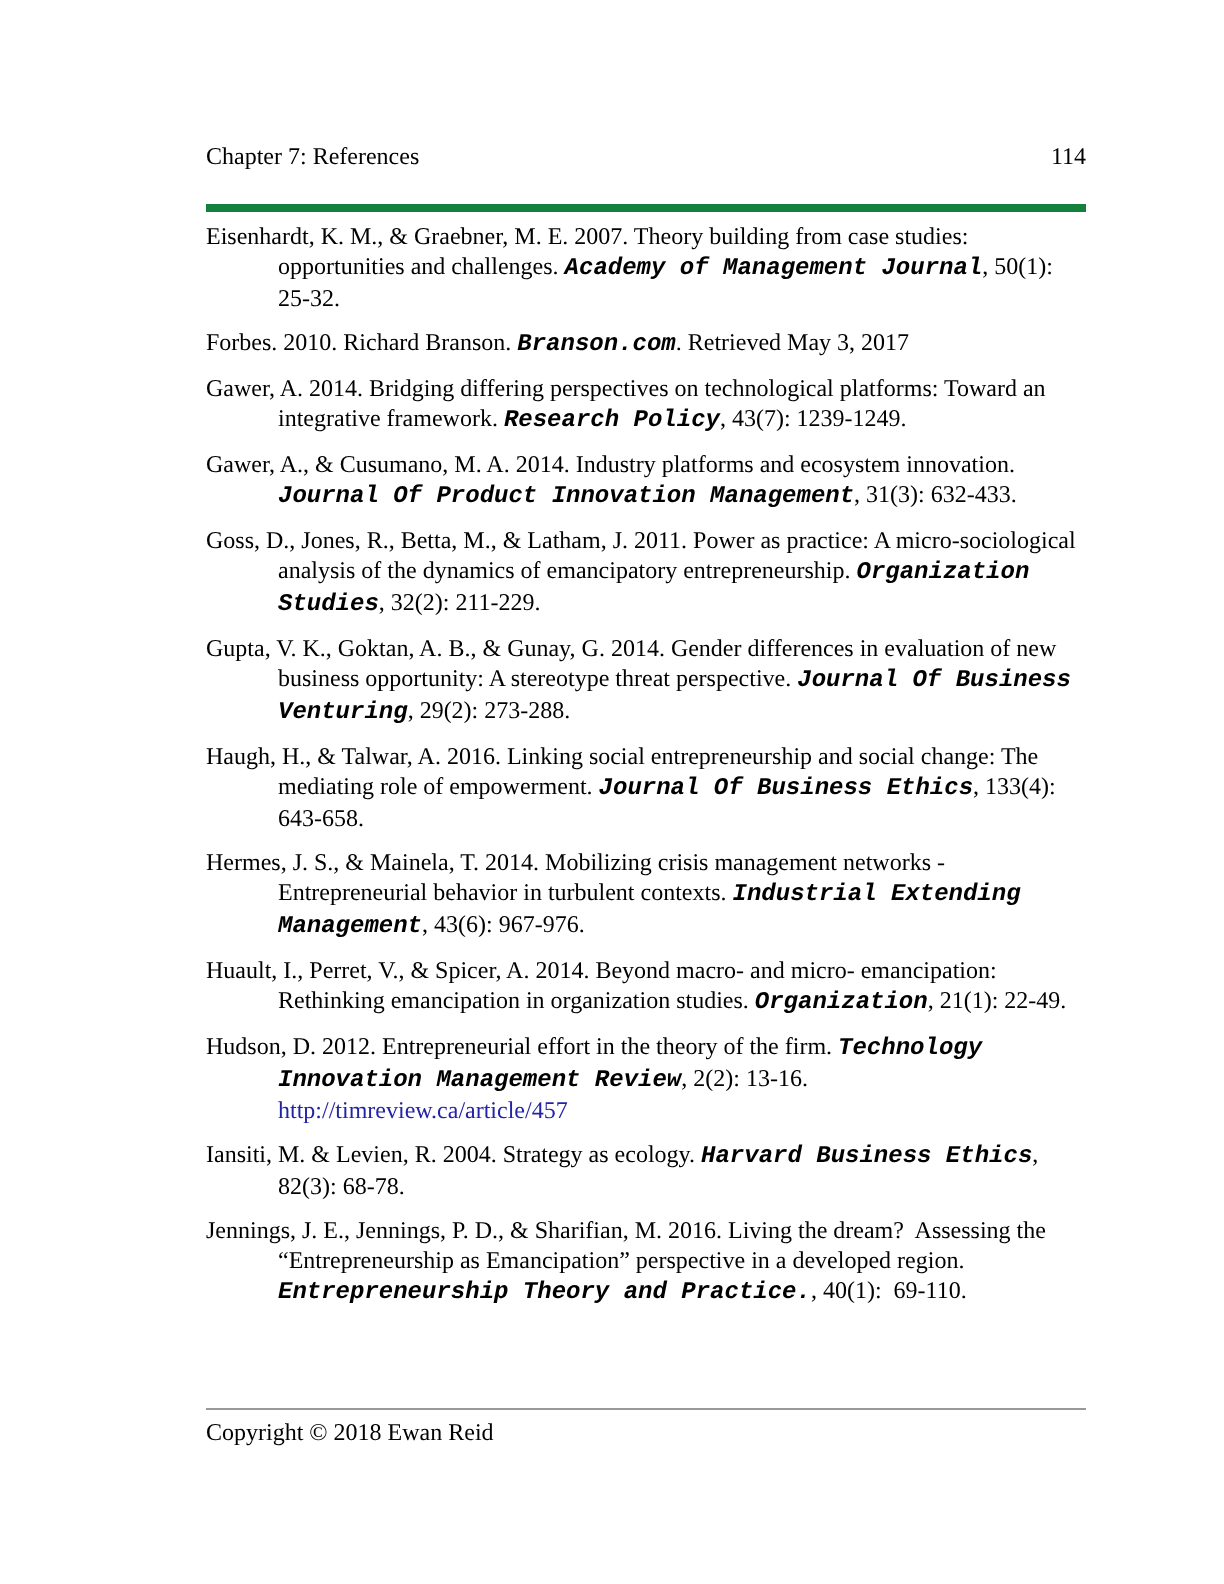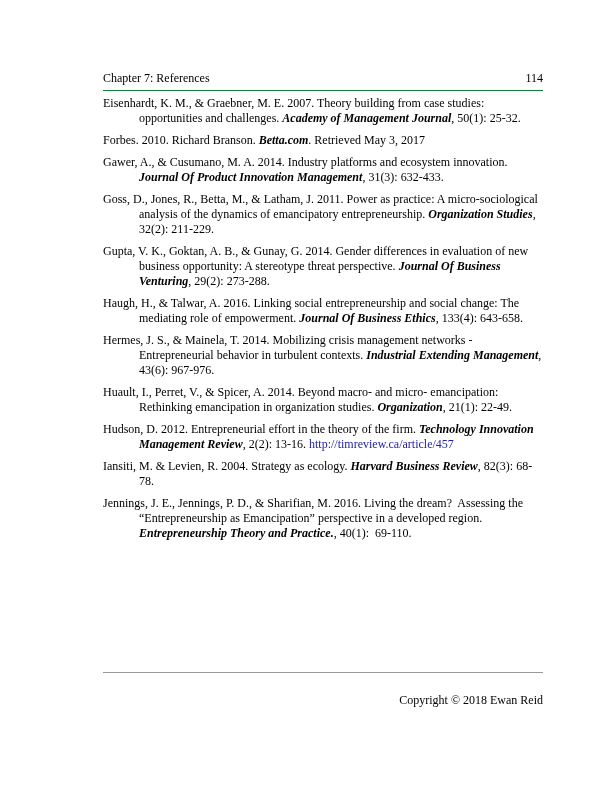--- a/index.html
+++ b/index.html
@@ -18,64 +18,65 @@
     position: absolute;
     left: 103px;
     top: 71px;
     width: 440px;
   }
   .page-header {
     display: flex;
     justify-content: space-between;
     align-items: baseline;
     line-height: 15px;
-    padding-bottom: 4px;
-    border-bottom: 1px solid #15803d;
+    padding-bottom: 16px;
+    border-bottom: 4px solid #15803d;
   }
   .ref-list { margin-top: 5px; }
   p.reference {
     margin: 0 0 7px 0;
     line-height: 15px;
     padding-left: 36px;
     text-indent: -36px;
     white-space: pre-wrap;
     text-align: left;
   }
-  .seg-journal { font-weight: bold; font-style: italic; }
+  .seg-journal { font-weight: bold; font-style: italic; font-family: Liberation Mono, monospace; }
   a.seg-link { color: var(--link-color, #2323A8); text-decoration: none; cursor: pointer; }
   .page-footer {
     position: absolute;
     left: 103px;
-    top: 672px;
+    top: 704px;
     width: 440px;
     border-top: 1px solid #999999;
-    padding-top: 20px;
-    text-align: right;
+    padding-top: 4px;
+    text-align: left;
     line-height: 15px;
   }
 </style>
 </head>
 <body>
 
 <div class="page">
   <div class="content">
     <div class="page-header">
       <span>Chapter 7: References</span>
       <span>114</span>
     </div>
     <div class="ref-list">
         <p class="reference"><span class="seg-plain">Eisenhardt, K. M., &amp; Graebner, M. E. 2007. Theory building from case studies: opportunities and challenges. </span><span class="seg-journal">Academy of Management Journal</span><span class="seg-plain">, 50(1): 25-32.</span></p>
-        <p class="reference"><span class="seg-plain">Forbes. 2010. Richard Branson. </span><span class="seg-journal">Betta.com</span><span class="seg-plain">. Retrieved May 3, 2017</span></p>
+        <p class="reference"><span class="seg-plain">Forbes. 2010. Richard Branson. </span><span class="seg-journal">Branson.com</span><span class="seg-plain">. Retrieved May 3, 2017</span></p>
+        <p class="reference"><span class="seg-plain">Gawer, A. 2014. Bridging differing perspectives on technological platforms: Toward an integrative framework. </span><span class="seg-journal">Research Policy</span><span class="seg-plain">, 43(7): 1239-1249.</span></p>
         <p class="reference"><span class="seg-plain">Gawer, A., &amp; Cusumano, M. A. 2014. Industry platforms and ecosystem innovation. </span><span class="seg-journal">Journal Of Product Innovation Management</span><span class="seg-plain">, 31(3): 632-433.</span></p>
         <p class="reference"><span class="seg-plain">Goss, D., Jones, R., Betta, M., &amp; Latham, J. 2011. Power as practice: A micro-sociological analysis of the dynamics of emancipatory entrepreneurship. </span><span class="seg-journal">Organization Studies</span><span class="seg-plain">, 32(2): 211-229.</span></p>
         <p class="reference"><span class="seg-plain">Gupta, V. K., Goktan, A. B., &amp; Gunay, G. 2014. Gender differences in evaluation of new business opportunity: A stereotype threat perspective. </span><span class="seg-journal">Journal Of Business Venturing</span><span class="seg-plain">, 29(2): 273-288.</span></p>
         <p class="reference"><span class="seg-plain">Haugh, H., &amp; Talwar, A. 2016. Linking social entrepreneurship and social change: The mediating role of empowerment. </span><span class="seg-journal">Journal Of Business Ethics</span><span class="seg-plain">, 133(4): 643-658.</span></p>
         <p class="reference"><span class="seg-plain">Hermes, J. S., &amp; Mainela, T. 2014. Mobilizing crisis management networks - Entrepreneurial behavior in turbulent contexts. </span><span class="seg-journal">Industrial Extending Management</span><span class="seg-plain">, 43(6): 967-976.</span></p>
         <p class="reference"><span class="seg-plain">Huault, I., Perret, V., &amp; Spicer, A. 2014. Beyond macro- and micro- emancipation: Rethinking emancipation in organization studies. </span><span class="seg-journal">Organization</span><span class="seg-plain">, 21(1): 22-49.</span></p>
         <p class="reference"><span class="seg-plain">Hudson, D. 2012. Entrepreneurial effort in the theory of the firm. </span><span class="seg-journal">Technology Innovation Management Review</span><span class="seg-plain">, 2(2): 13-16. </span><a class="seg-link">http://timreview.ca/article/457</a></p>
-        <p class="reference"><span class="seg-plain">Iansiti, M. &amp; Levien, R. 2004. Strategy as ecology. </span><span class="seg-journal">Harvard Business Review</span><span class="seg-plain">, 82(3): 68-78.</span></p>
+        <p class="reference"><span class="seg-plain">Iansiti, M. &amp; Levien, R. 2004. Strategy as ecology. </span><span class="seg-journal">Harvard Business Ethics</span><span class="seg-plain">, 82(3): 68-78.</span></p>
         <p class="reference"><span class="seg-plain">Jennings, J. E., Jennings, P. D., &amp; Sharifian, M. 2016. Living the dream?  Assessing the “Entrepreneurship as Emancipation” perspective in a developed region. </span><span class="seg-journal">Entrepreneurship Theory and Practice.</span><span class="seg-plain">, 40(1):  69-110.</span></p>
       </div>
   </div>
   <div class="page-footer">
     <span>Copyright © 2018 Ewan Reid</span>
   </div>
 </div>
 
 </body></html>

